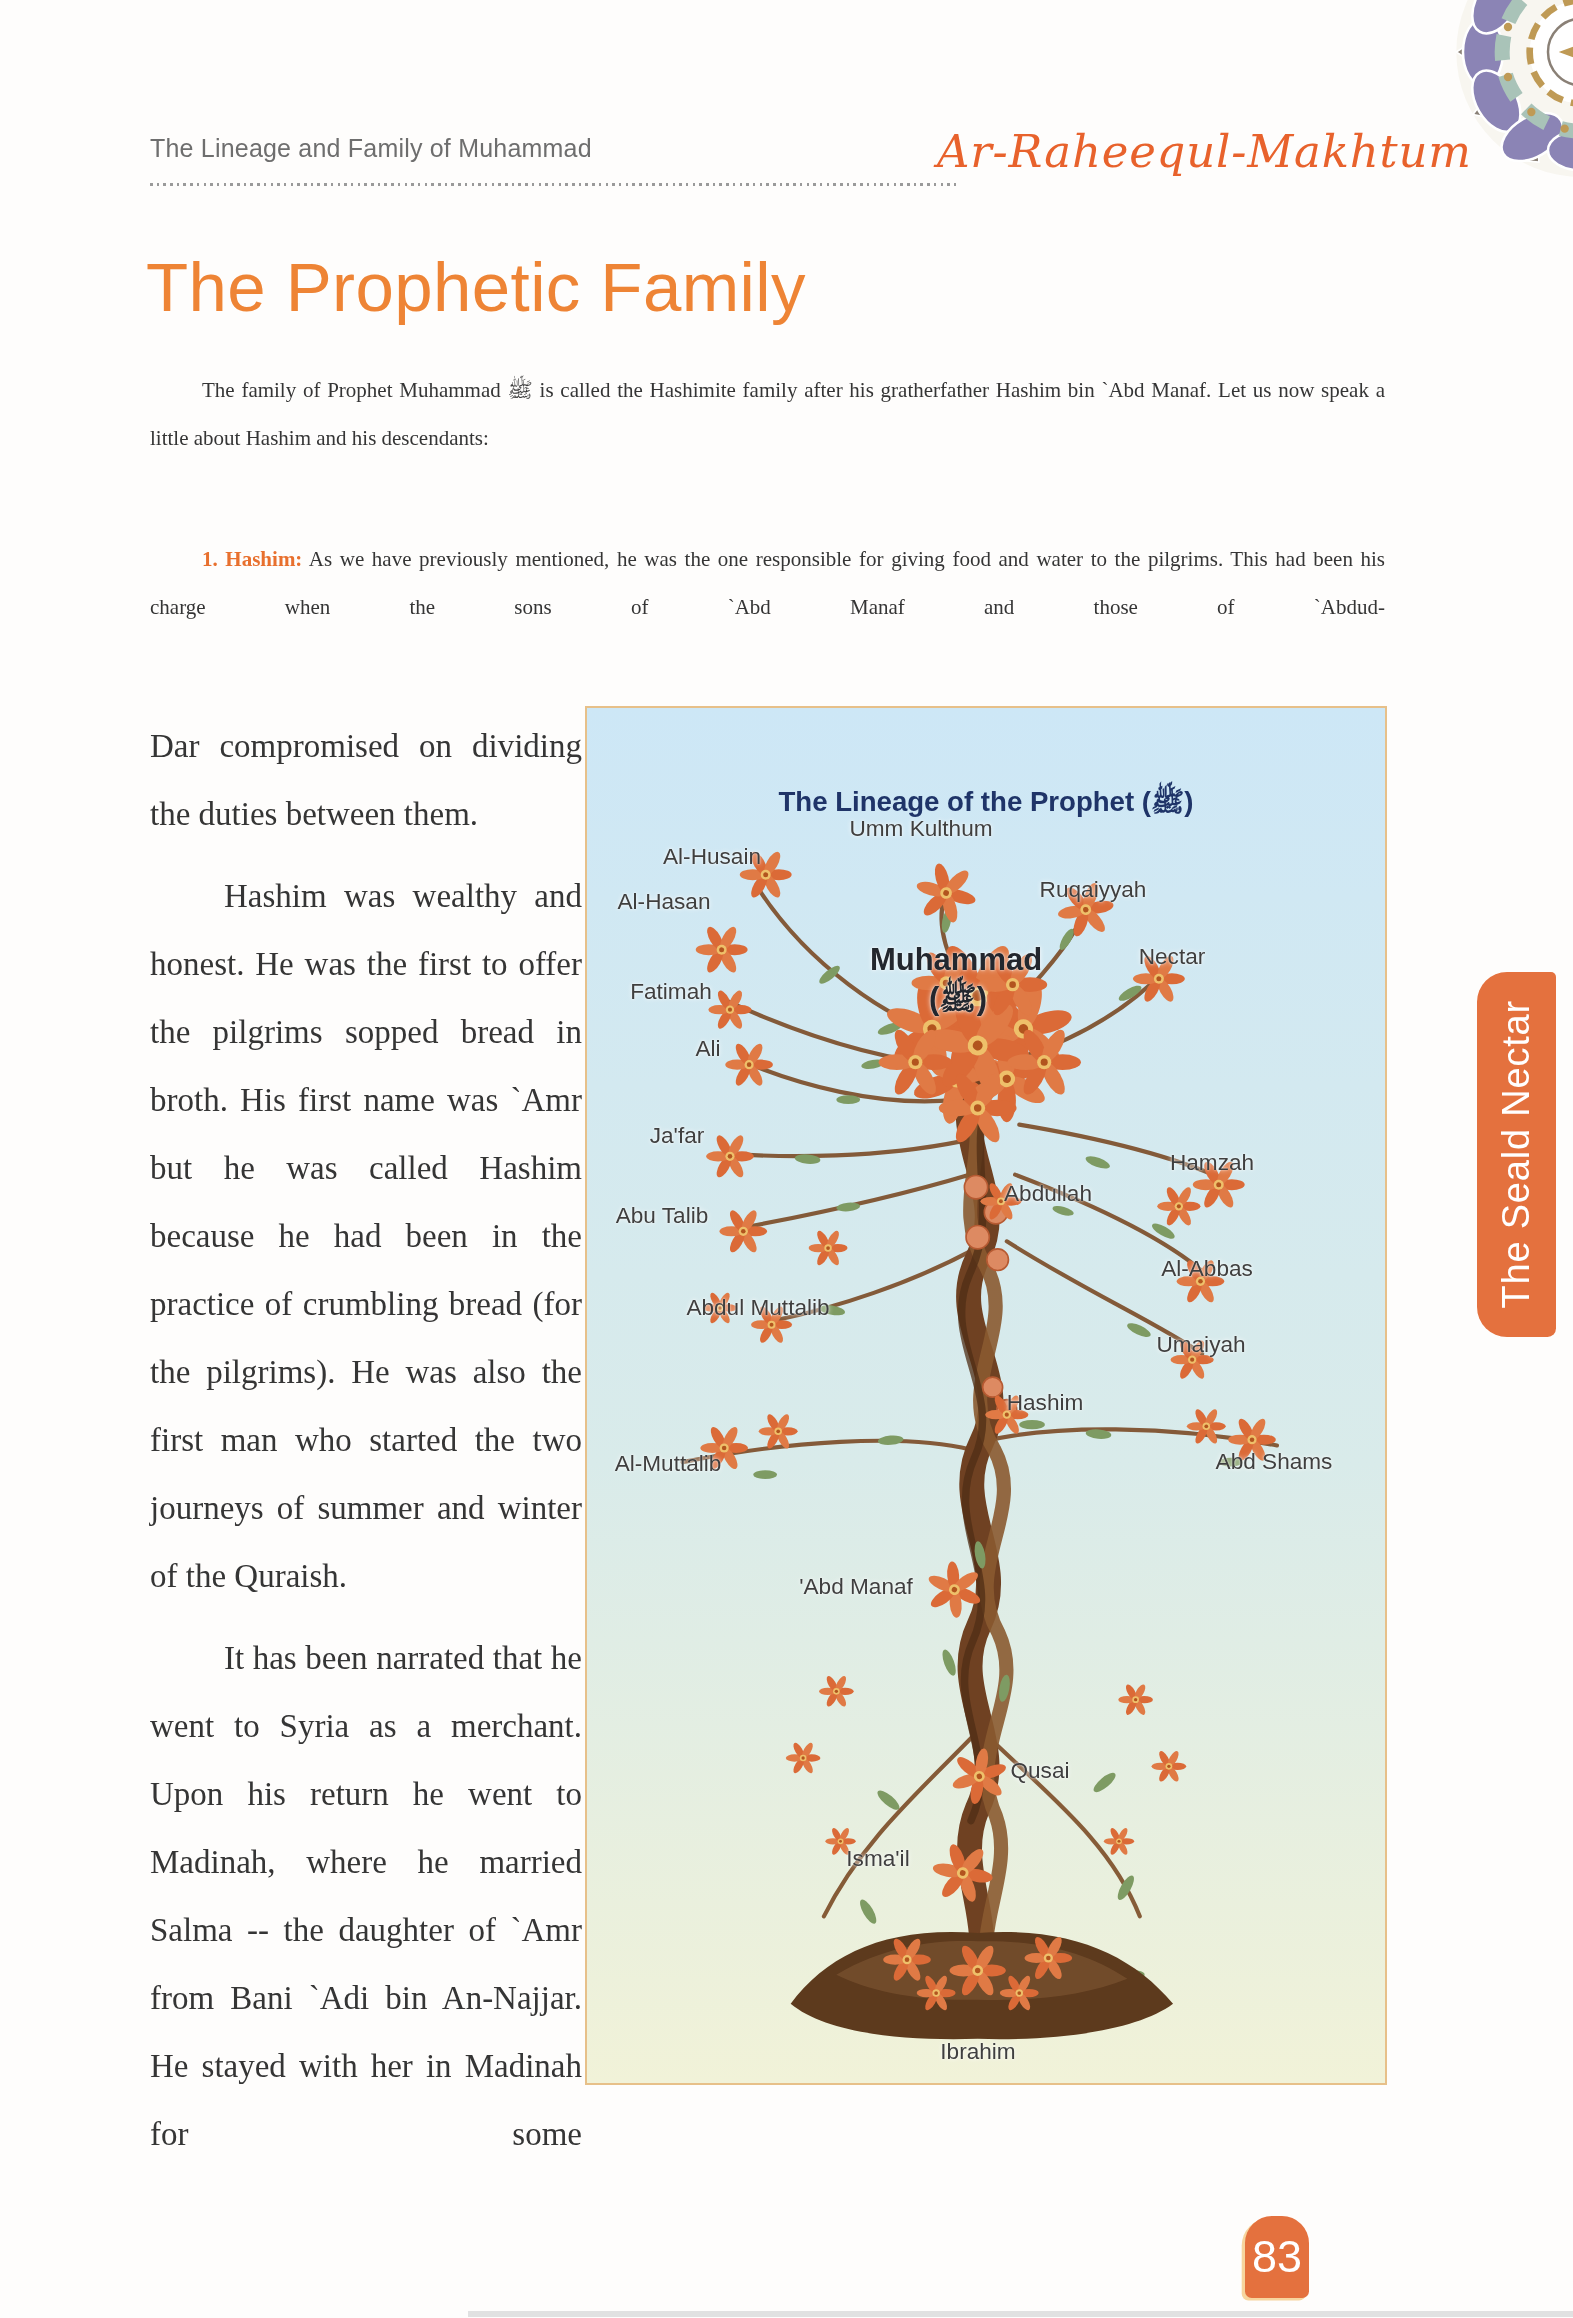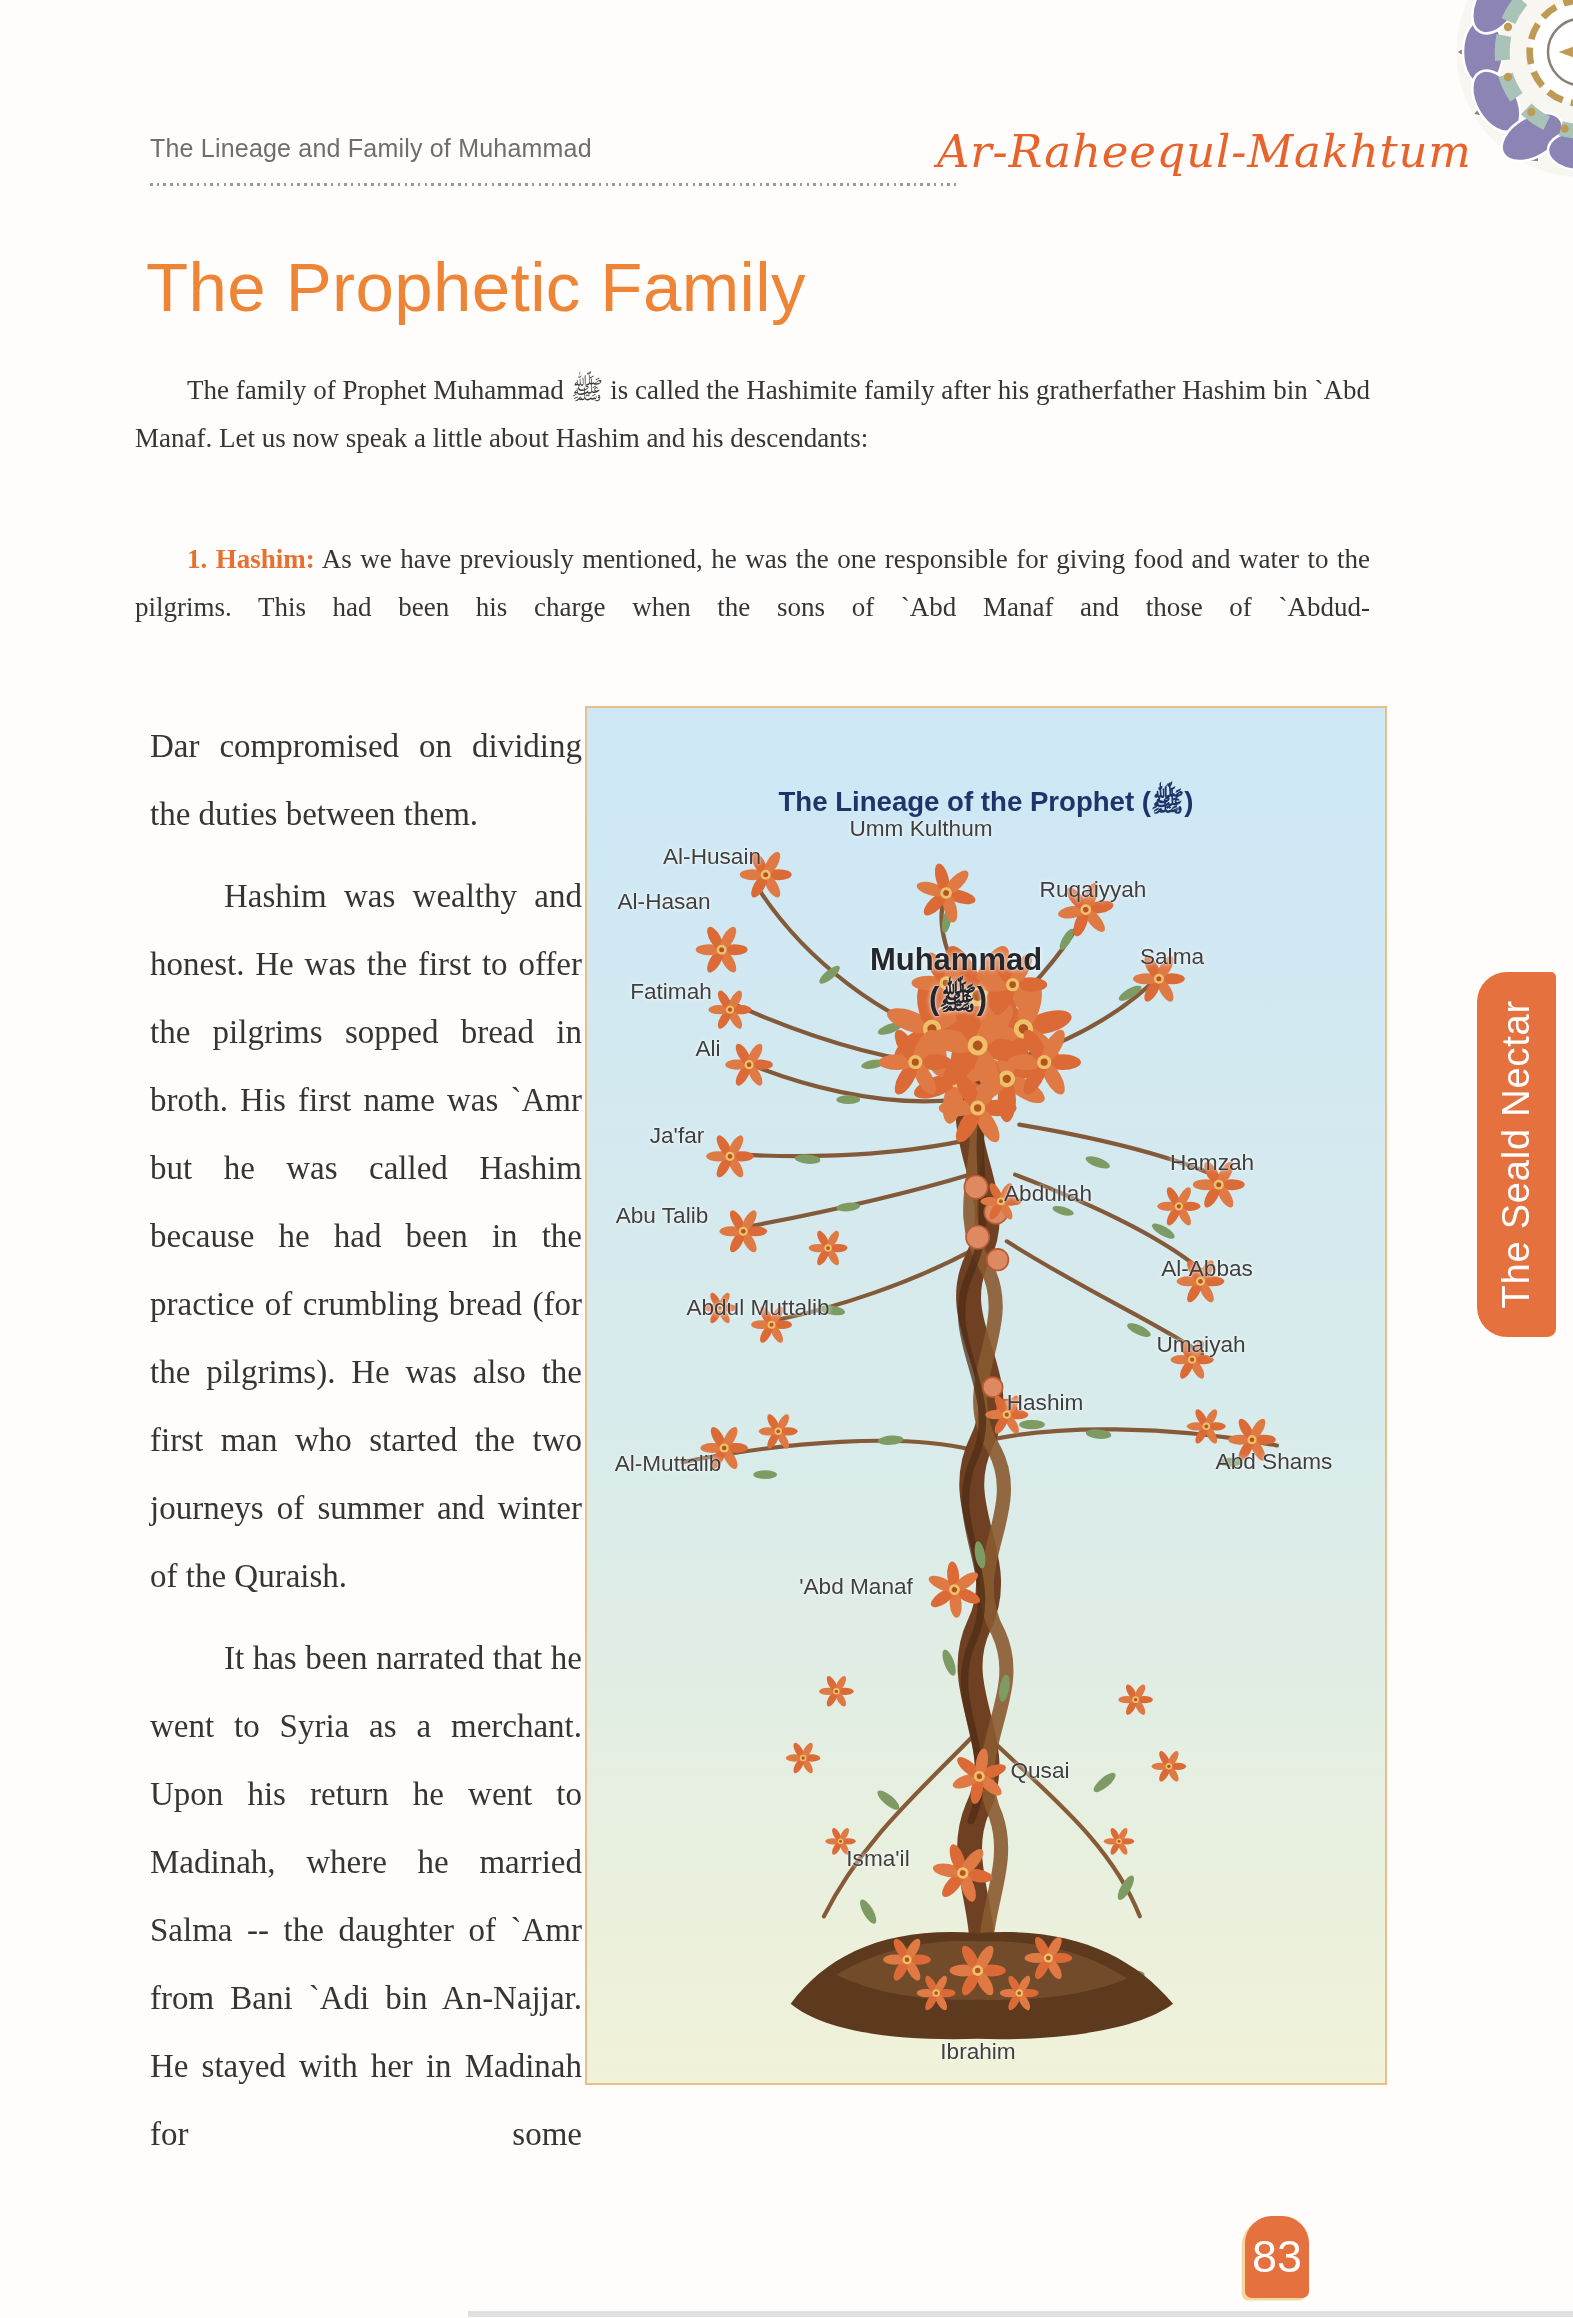--- a/index.html
+++ b/index.html
@@ -15,21 +15,21 @@
                 font-style:italic;font-size:45px;color:#e8622c;letter-spacing:0.8px;white-space:nowrap;}
 
   
   .ornament{position:absolute;right:0;top:0;width:125px;height:219px;}
 
   
   .page-title{position:absolute;left:146px;top:232px;font-family:"Liberation Sans",sans-serif;
               font-size:69px;color:#ee8435;letter-spacing:0.4px;white-space:nowrap;margin-top:16px;}
 
   
-  .para{position:absolute;left:135px;width:1235px;font-size:27px;line-height:48px;
+  .para{position:absolute;left:150px;width:1235px;font-size:21px;line-height:48px;
         text-align:justify;color:#353535;}
   .para.p1{top:366px;text-indent:52px;}
   .para.p2{top:535px;text-indent:52px;text-align-last:justify;}
   .lead-orange{color:#e8702e;font-weight:bold;}
   .left-col{position:absolute;left:150px;top:712px;width:432px;font-size:33px;line-height:68px;
             text-align:justify;color:#353535;}
   .left-col p{margin:0 0 14px 0;}
   .left-col p.ind{text-indent:74px;}
   .left-col p:last-child{text-align-last:justify;margin-bottom:0;}
 
@@ -258,21 +258,21 @@
         <use href="#fl" transform="translate(520,1542) scale(0.9)"></use>
       </g>
     </svg>
 
     <div class="tree-title">The Lineage of the Prophet (ﷺ)</div>
 
     <span class="tlabel" style="left:334px;top:121px">Umm Kulthum</span>
     <span class="tlabel" style="left:125px;top:149px">Al-Husain</span>
     <span class="tlabel" style="left:506px;top:182px">Ruqaiyyah</span>
     <span class="tlabel" style="left:77px;top:194px">Al-Hasan</span>
-    <span class="tlabel" style="left:585px;top:249px">Salma</span>
+    <span class="tlabel" style="left:585px;top:249px">Nectar</span>
     <span class="tlabel tlabel-big" style="left:369px;top:252px">Muhammad</span>
     <span class="tlabel tlabel-big" style="left:371px;top:294px">(ﷺ)</span>
     <span class="tlabel" style="left:84px;top:284px">Fatimah</span>
     <span class="tlabel" style="left:121px;top:341px">Ali</span>
     <span class="tlabel" style="left:90px;top:428px">Ja'far</span>
     <span class="tlabel" style="left:625px;top:455px">Hamzah</span>
     <span class="tlabel" style="left:461px;top:486px">Abdullah</span>
     <span class="tlabel" style="left:75px;top:508px">Abu Talib</span>
     <span class="tlabel" style="left:620px;top:561px">Al-Abbas</span>
     <span class="tlabel" style="left:171px;top:600px">Abdul Muttalib</span>

